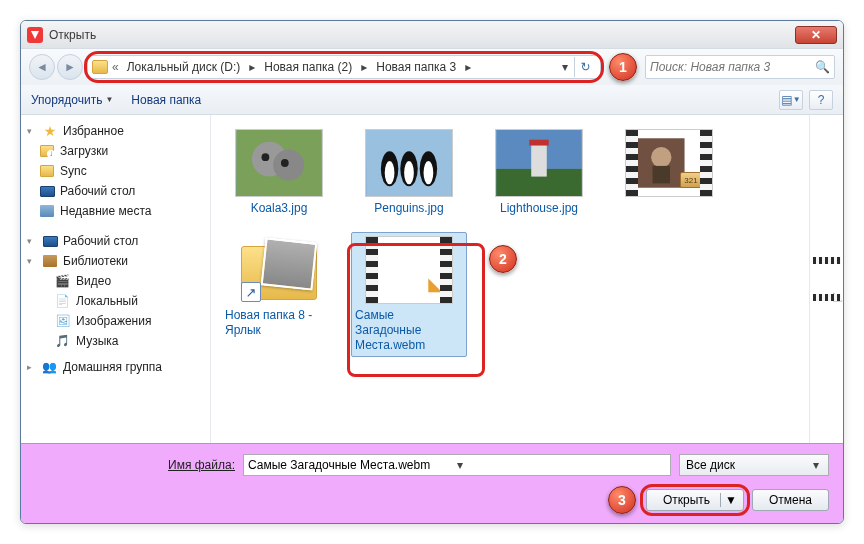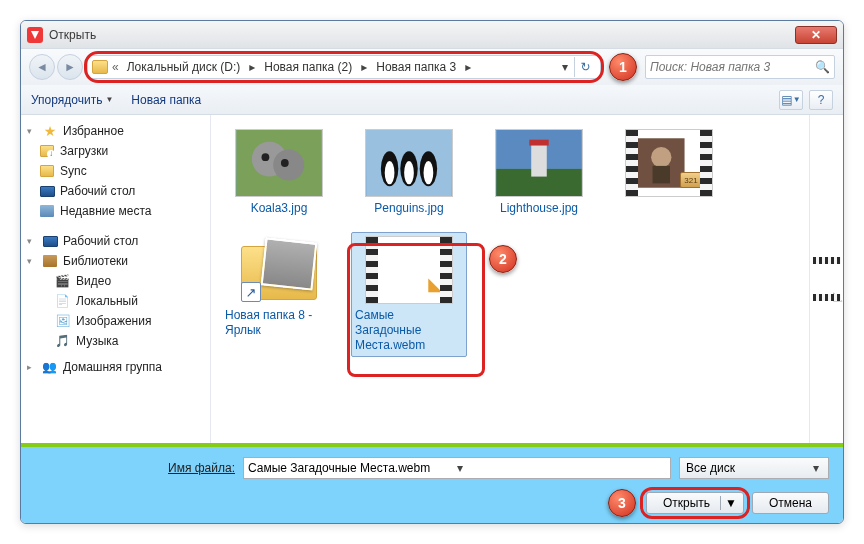--- a/index.html
+++ b/index.html
@@ -76,21 +76,21 @@
 
 .annot-file { position: absolute; border: 3px solid #d22; border-radius: 8px; pointer-events: none; }
 .callout { position: absolute; width: 28px; height: 28px; border-radius: 50%; background: radial-gradient(circle at 35% 30%, #ff8a6a, #d03020); border: 1px solid #8a2010; color: #fff; font-weight: bold; font-size: 14px; display: flex; align-items: center; justify-content: center; box-shadow: 0 2px 4px rgba(0,0,0,0.4); z-index: 50; }
 
 .preview-strip { position: absolute; right: 0; top: 0; width: 34px; height: 100%; border-left: 1px solid #e5e9ef; background: #fff; display: flex; align-items: center; justify-content: center; }
 .preview-thumb { width: 28px; height: 44px; background: #fff; position: relative; }
 .preview-thumb::before, .preview-thumb::after { content: ""; position: absolute; left: 0; right: 0; height: 7px; background-image: repeating-linear-gradient(90deg,#2a2a2a 0 3px,#f5f5f5 3px 6px); }
 .preview-thumb::before { top: 0; }
 .preview-thumb::after { bottom: 0; }
 
-.footer { border-top: 4px solid #84cc16; padding: 10px 14px; background: #7dd3fc; }
+.footer { border-top: 1px solid #84cc16; padding: 10px 14px; background: #f0abfc; }
 .fn-row { display: flex; align-items: center; gap: 8px; margin-bottom: 10px; }
 .fn-label { width: 200px; text-align: right; color: #222; }
 .fn-combo { flex: 1; height: 22px; border: 1px solid #abadb3; background: #fff; display: flex; align-items: center; padding: 0 4px; }
 .fn-combo span { flex: 1; }
 .fn-dd { color: #444; padding: 0 3px; }
 .type-combo { width: 150px; height: 22px; border: 1px solid #abadb3; background: linear-gradient(#fafbfc,#e8ecf0); display: flex; align-items: center; padding: 0 6px; }
 .btn-row { display: flex; justify-content: flex-end; gap: 8px; align-items: center; position: relative; }
 .btn { height: 22px; border: 1px solid #a0a8b4; background: linear-gradient(#fafbfc,#e5eaf0); border-radius: 3px; padding: 0 16px; display: flex; align-items: center; cursor: pointer; }
 .btn.split { padding-right: 4px; }
 .btn.split .sep { border-left: 1px solid #a0a8b4; margin-left: 10px; padding-left: 4px; padding-right: 2px; }

